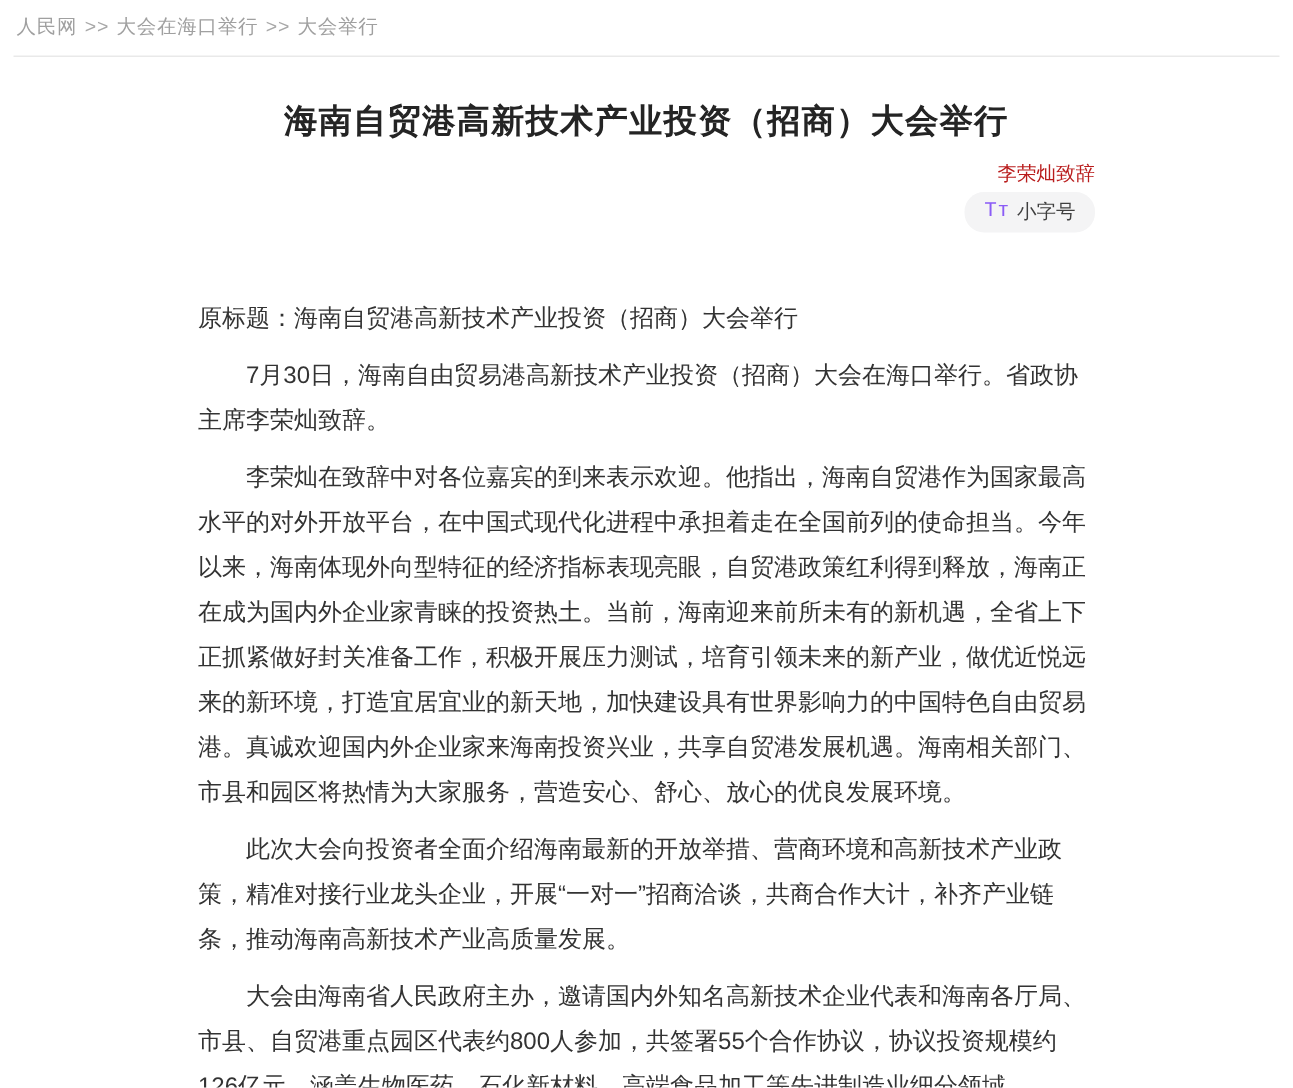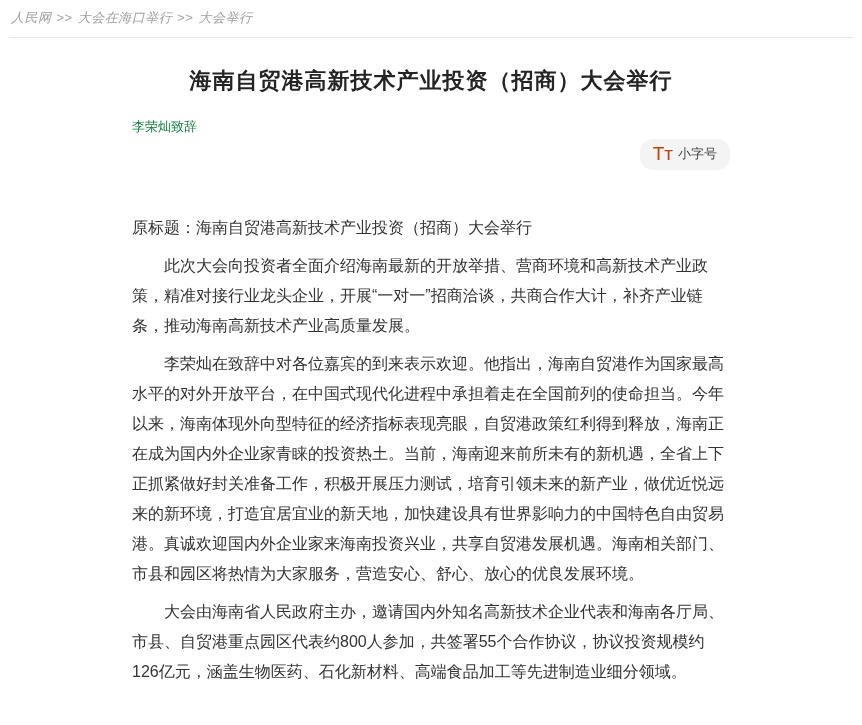--- a/index.html
+++ b/index.html
@@ -17,21 +17,20 @@
   .breadcrumb {
     padding: 9px 0 10px 11px;
     font-size: 13px;
     color: #a0a0a0;
     letter-spacing: 0.5px;
   }
   .breadcrumb a {
     color: #a0a0a0;
     text-decoration: none;
     cursor: pointer;
-    font-style: italic;
   }
   .crumb-sep { margin: 0 5px; color: #a8a8a8; }
 
   .divider {
     border-top: 1px solid #e9e9e9;
     margin: 0 9px;
   }
 
   
   .content {
@@ -42,25 +41,25 @@
   .title {
     margin-top: 26px;
     text-align: center;
     font-size: 22px;
     line-height: 34px;
     font-weight: 700;
     color: #242424;
     letter-spacing: 1px;
   }
   .subtitle {
-    margin-top: 20px;
-    text-align: left;
+    margin-top: 9px;
+    text-align: right;
     font-size: 13px;
     line-height: 18px;
-    color: #15803d;
+    color: #b91c1c;
   }
   .meta {
     margin-top: 17px;
     text-align: center;
     font-size: 14px;
     line-height: 20px;
     color: #5c5c5c;
   }
   .meta-sep { margin: 0 7px; color: #999; }
   .source-link { color: #4d4d4d; text-decoration: none; cursor: pointer; }
@@ -77,23 +76,23 @@
     background: #f4f4f5;
     border: none;
     border-radius: 13px;
     padding: 4px 13px 5px;
     font-family: inherit;
     font-size: 13px;
     color: #3f3f3f;
     cursor: pointer;
   }
   .tt-icon {
-    font-family: Liberation Sans, sans-serif;
-    font-size: 19px;
-    color: #c2410c;
+    font-family: Liberation Mono, monospace;
+    font-size: 14px;
+    color: #8b5cf6;
   }
 
   .article {
     margin-top: 13px;
     font-size: 16px;
     line-height: 30px;
     color: #333;
   }
   .article p {
     margin-bottom: 8px;
@@ -121,20 +120,21 @@
 
     <div class="toolbar">
       <button class="font-pill">
         <span class="tt-icon">Tᴛ</span>
         <span>小字号</span>
       </button>
     </div>
 
     <div class="article">
       <p class="no-indent">原标题：海南自贸港高新技术产业投资（招商）大会举行</p>
+      <p>7月30日，海南自由贸易港高新技术产业投资（招商）大会在海口举行。省政协主席李荣灿致辞。</p>
+      <p>李荣灿在致辞中对各位嘉宾的到来表示欢迎。他指出，海南自贸港作为国家最高水平的对外开放平台，在中国式现代化进程中承担着走在全国前列的使命担当。今年以来，海南体现外向型特征的经济指标表现亮眼，自贸港政策红利得到释放，海南正在成为国内外企业家青睐的投资热土。当前，海南迎来前所未有的新机遇，全省上下正抓紧做好封关准备工作，积极开展压力测试，培育引领未来的新产业，做优近悦远来的新环境，打造宜居宜业的新天地，加快建设具有世界影响力的中国特色自由贸易港。真诚欢迎国内外企业家来海南投资兴业，共享自贸港发展机遇。海南相关部门、市县和园区将热情为大家服务，营造安心、舒心、放心的优良发展环境。</p>
       <p>此次大会向投资者全面介绍海南最新的开放举措、营商环境和高新技术产业政策，精准对接行业龙头企业，开展“一对一”招商洽谈，共商合作大计，补齐产业链条，推动海南高新技术产业高质量发展。</p>
-      <p>李荣灿在致辞中对各位嘉宾的到来表示欢迎。他指出，海南自贸港作为国家最高水平的对外开放平台，在中国式现代化进程中承担着走在全国前列的使命担当。今年以来，海南体现外向型特征的经济指标表现亮眼，自贸港政策红利得到释放，海南正在成为国内外企业家青睐的投资热土。当前，海南迎来前所未有的新机遇，全省上下正抓紧做好封关准备工作，积极开展压力测试，培育引领未来的新产业，做优近悦远来的新环境，打造宜居宜业的新天地，加快建设具有世界影响力的中国特色自由贸易港。真诚欢迎国内外企业家来海南投资兴业，共享自贸港发展机遇。海南相关部门、市县和园区将热情为大家服务，营造安心、舒心、放心的优良发展环境。</p>
       <p>大会由海南省人民政府主办，邀请国内外知名高新技术企业代表和海南各厅局、市县、自贸港重点园区代表约800人参加，共签署55个合作协议，协议投资规模约126亿元，涵盖生物医药、石化新材料、高端食品加工等先进制造业细分领域。</p>
 
     </div>
 
   </div>
 </div>
 
 </body></html>

